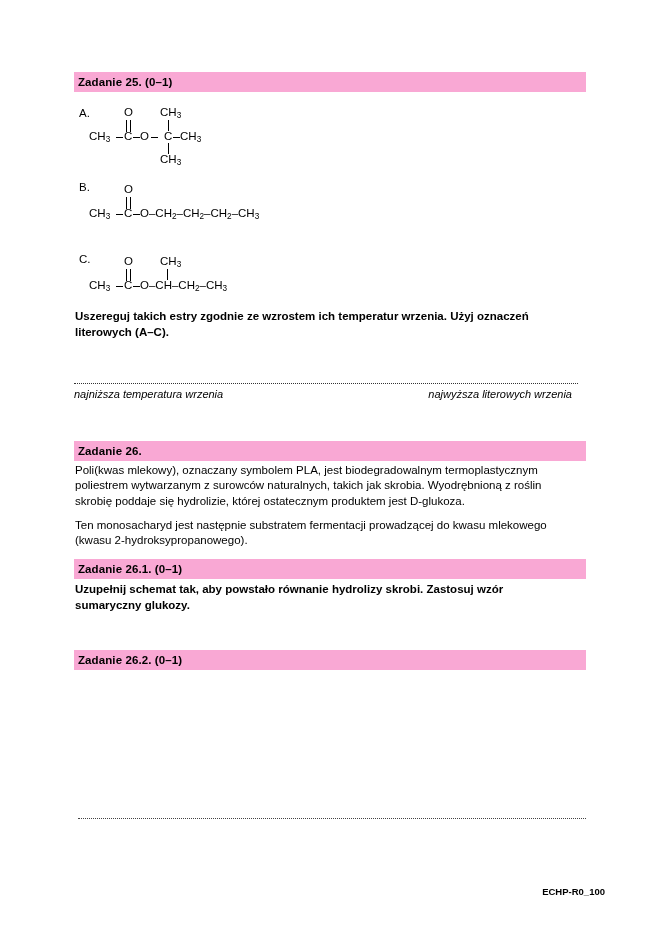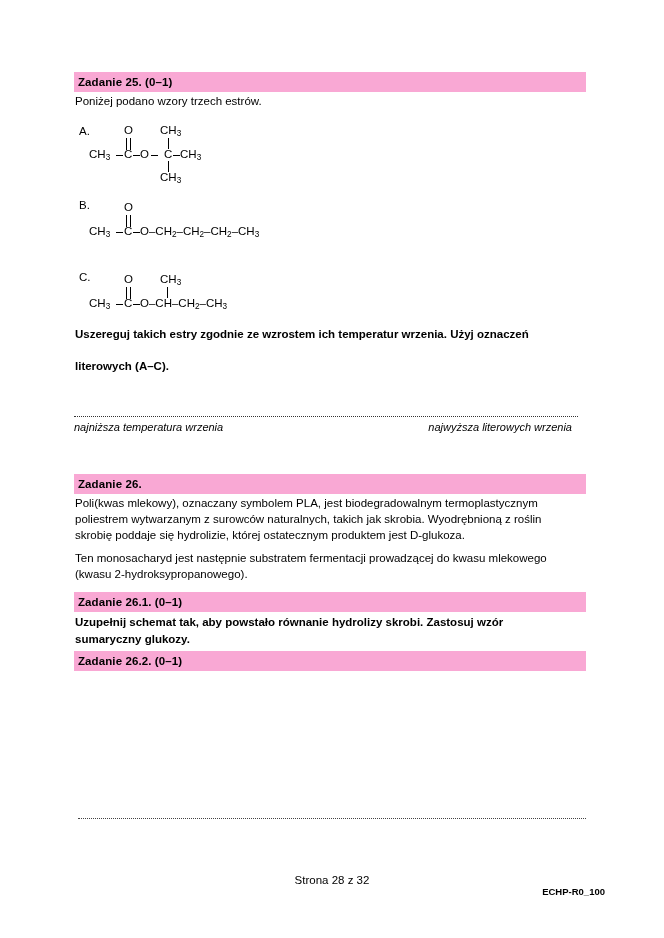--- a/index.html
+++ b/index.html
@@ -155,21 +155,20 @@
   }
 </style>
 </head>
 <body>
 
 <div class="page">
 
   <div class="content">
 
     <div class="task-bar">Zadanie 25. (0–1)</div>
-    <div class="body-text">Poniżej podano wzory trzech estrów.</div>
 
     <div class="struct" style="height:72px; margin-top:12px;">
       <span class="letter" style="left:5px; top:4px;">A.</span>
 
       <span class="chem" style="left:50px; top:3px;">O</span>
 
       <span class="dbond" style="left:52px; top:16px; height:12px;"></span>
       <span class="dbond" style="left:56px; top:16px; height:12px;"></span>
 
       <span class="chem" style="left:86px; top:3px;">CH<sub>3</sub></span>
@@ -215,21 +214,21 @@
 
       <span class="chem" style="left:15px; top:30px;">CH<sub>3</sub></span>
       <span class="bond-h" style="left:42px; top:36px; width:7px;"></span>
       <span class="chem" style="left:50px; top:30px;">C</span>
       <span class="bond-h" style="left:59px; top:36px; width:7px;"></span>
       <span class="chem" style="left:66px; top:30px;">O–CH–CH<sub>2</sub>–CH<sub>3</sub></span>
     </div>
 
     <div class="para-block" style="margin-top:6px;">
       <p class="bold-text">Uszereguj takich estry zgodnie ze wzrostem ich temperatur wrzenia. Użyj oznaczeń</p>
-      <p class="bold-text" style="margin-top:16px;">literowych (A–C).</p>
+      <p class="bold-text" style="margin-top:0;">literowych (A–C).</p>
     </div>
 
     <div style="margin-top:42px;">
       <div class="dotline" style="width:504px;"></div>
       <div class="answer-row">
         <span class="left">najniższa temperatura wrzenia</span>
         <span class="right">najwyższa literowych wrzenia</span>
       </div>
     </div>
 
@@ -242,22 +241,21 @@
       <p class="body-text" style="margin-top:0;">(kwasu 2-hydroksypropanowego).</p>
     </div>
 
     <div class="task-bar" style="margin-top:10px;">Zadanie 26.1. (0–1)</div>
     <div class="para-block" style="margin-top:2px;">
       <p class="bold-text" style="margin-top:0;">Uzupełnij schemat tak, aby powstało równanie hydrolizy skrobi. Zastosuj wzór</p>
       <p class="bold-text" style="margin-top:0;">sumaryczny glukozy.</p>
     </div>
 
 
-    <div class="task-bar" style="margin-top:4px;">Zadanie 26.2. (0–1)</div>
+    <div class="task-bar" style="margin-top:36px;">Zadanie 26.2. (0–1)</div>
 
   </div>
 
   <div class="footer-dotline"></div>
 
-  <div class="page-number">Strona 28 z 32</div>
   <div class="doc-code">ECHP-R0_100</div>
 
 </div>
 
 </body></html>

